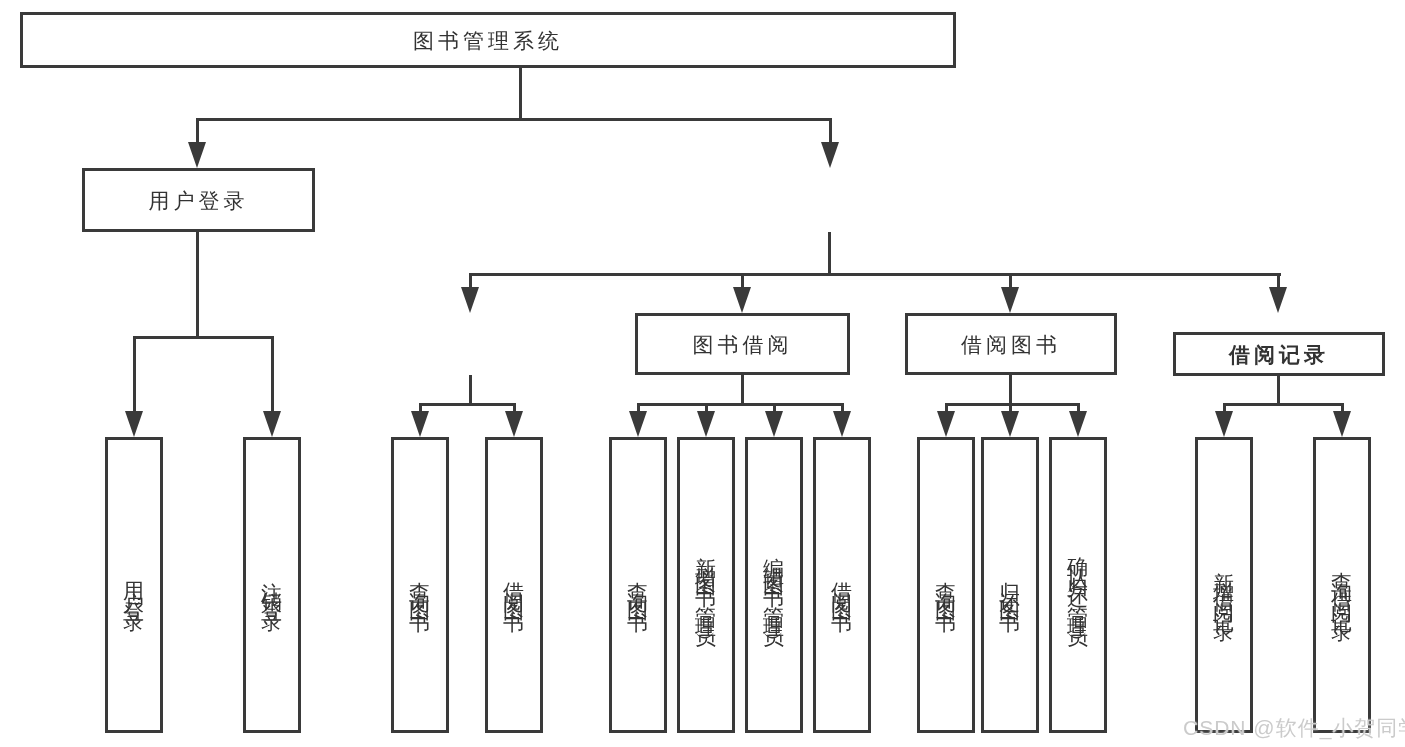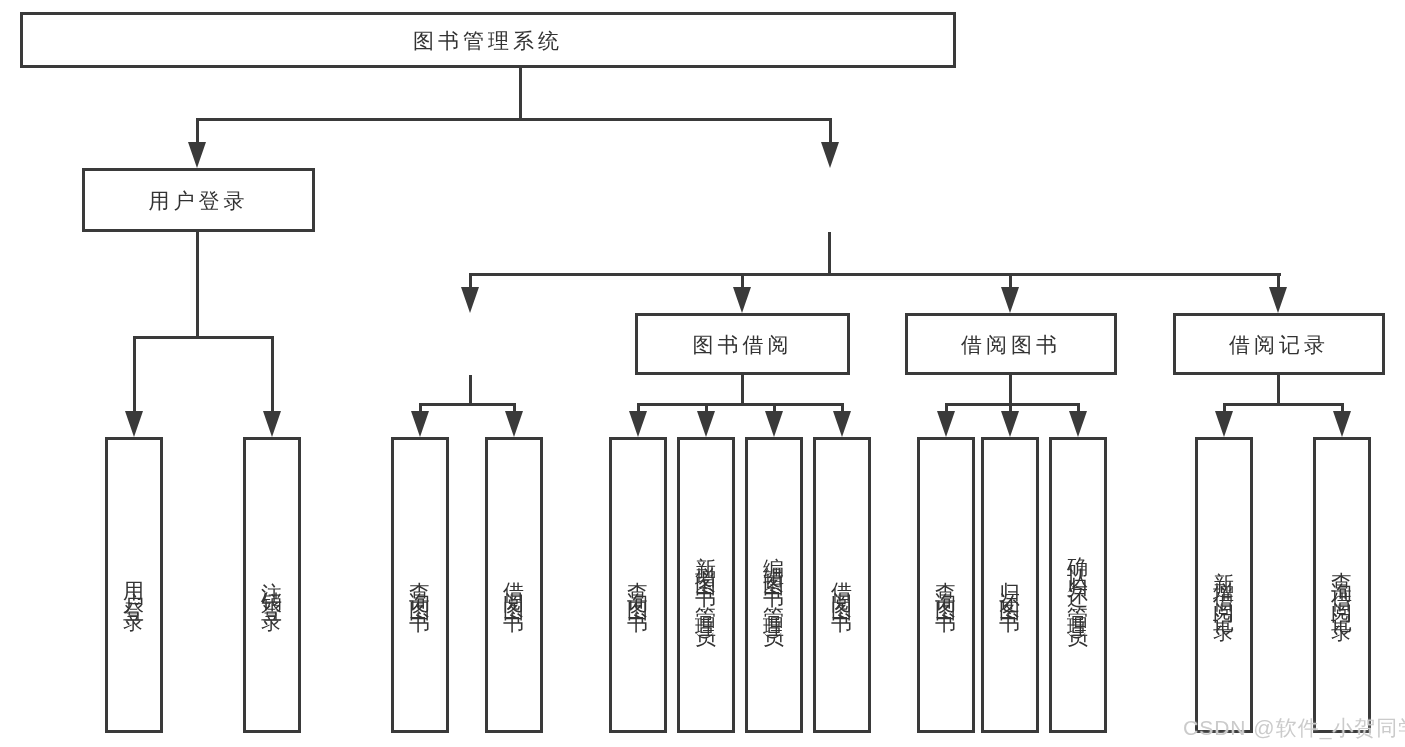--- a/index.html
+++ b/index.html
@@ -86,21 +86,21 @@
   <div class="ahead" style="left:461px;top:287px;"></div>
   <div class="vline" style="left:741px;top:273px;height:16px;"></div>
   <div class="ahead" style="left:733px;top:287px;"></div>
   <div class="vline" style="left:1009px;top:273px;height:16px;"></div>
   <div class="ahead" style="left:1001px;top:287px;"></div>
   <div class="vline" style="left:1277px;top:273px;height:16px;"></div>
   <div class="ahead" style="left:1269px;top:287px;"></div>
 
   <div class="hbox" style="left:635px;top:313px;width:215px;height:62px;">图书借阅</div>
   <div class="hbox" style="left:905px;top:313px;width:212px;height:62px;">借阅图书</div>
-  <div class="hbox" style="left:1173px;top:313px;width:212px;height:62px;">借阅记录</div>
+  <div class="hbox" style="left:1173px;top:332px;width:212px;height:44px;font-weight:bold;">借阅记录</div>
 
   <div class="vline" style="left:469px;top:375px;height:31px;"></div>
   <div class="hline" style="left:419px;top:403px;width:97px;"></div>
   <div class="vline" style="left:419px;top:403px;height:10px;"></div>
   <div class="ahead" style="left:411px;top:411px;"></div>
   <div class="vline" style="left:513px;top:403px;height:10px;"></div>
   <div class="ahead" style="left:505px;top:411px;"></div>
 
   <div class="vline" style="left:741px;top:375px;height:31px;"></div>
   <div class="hline" style="left:637px;top:403px;width:207px;"></div>

